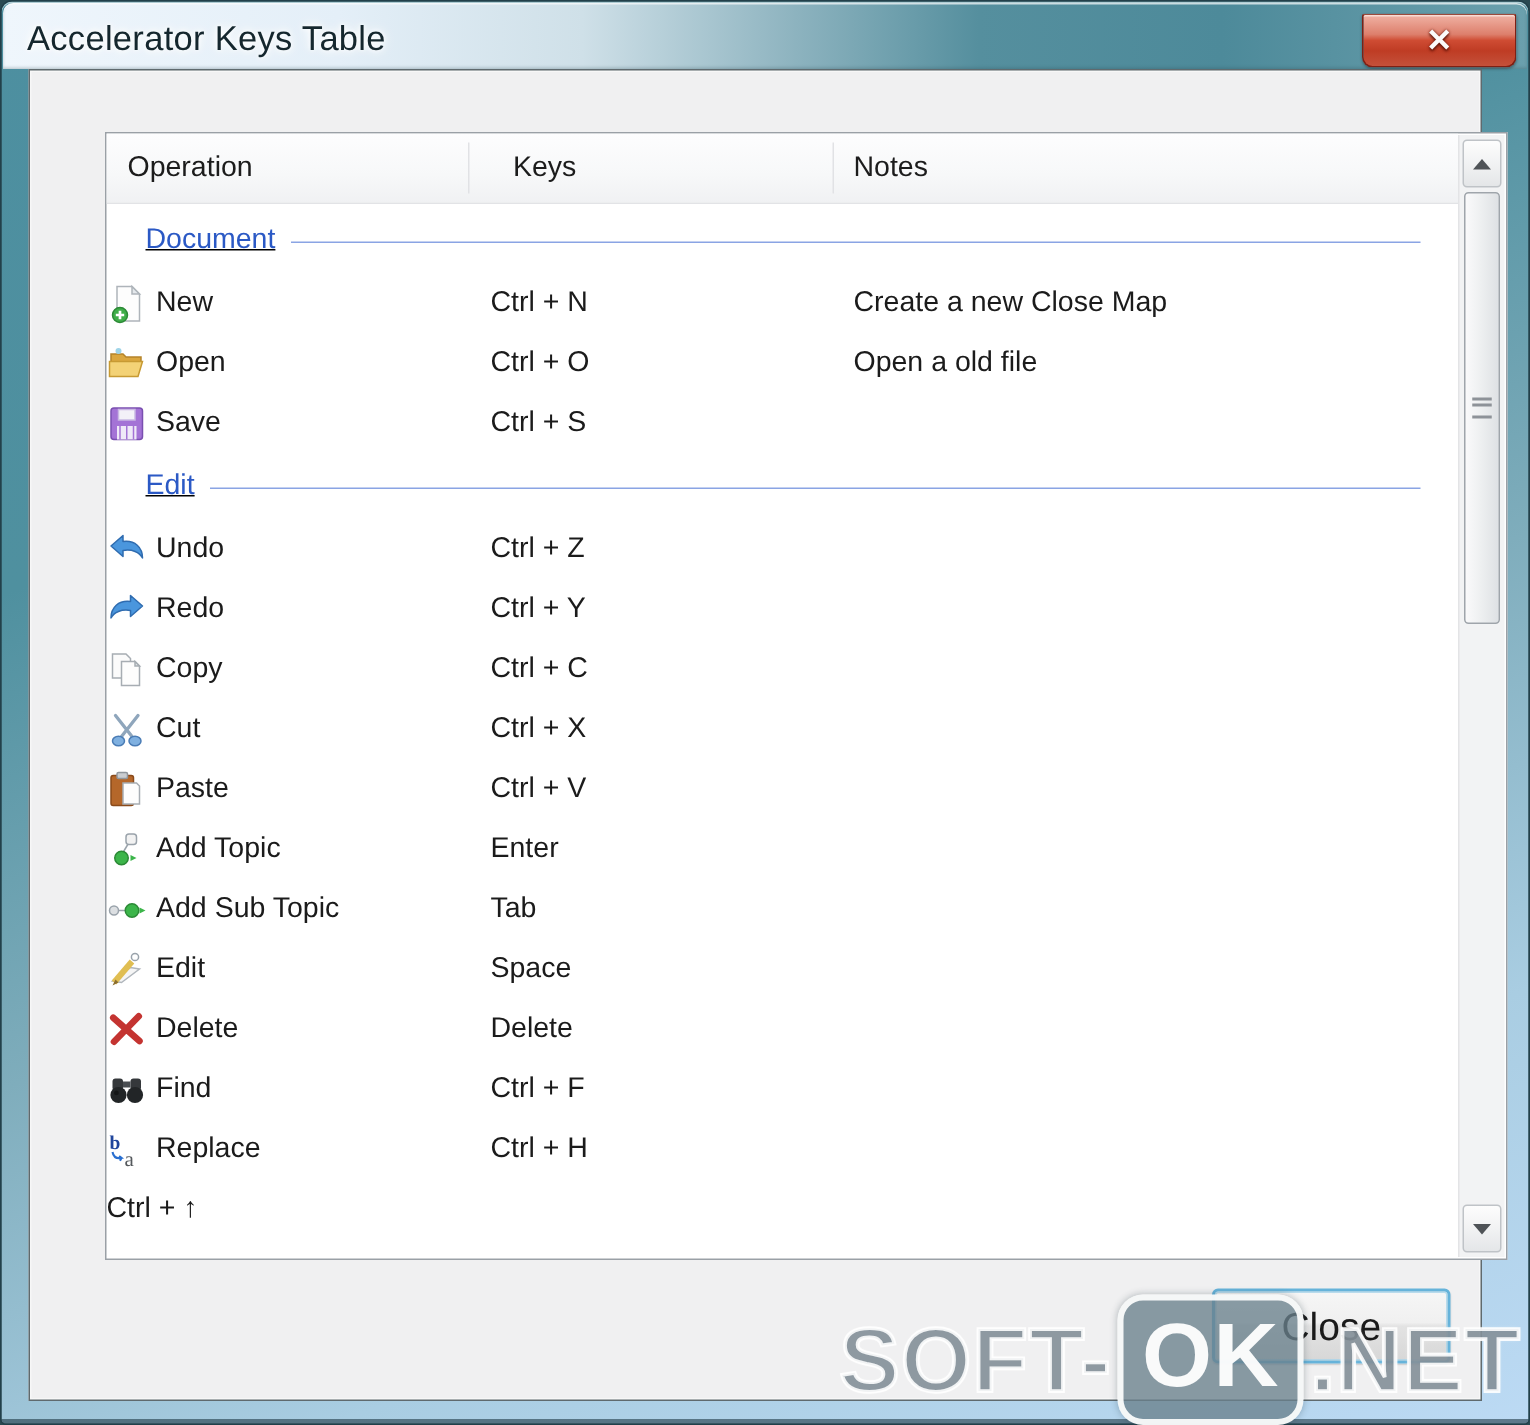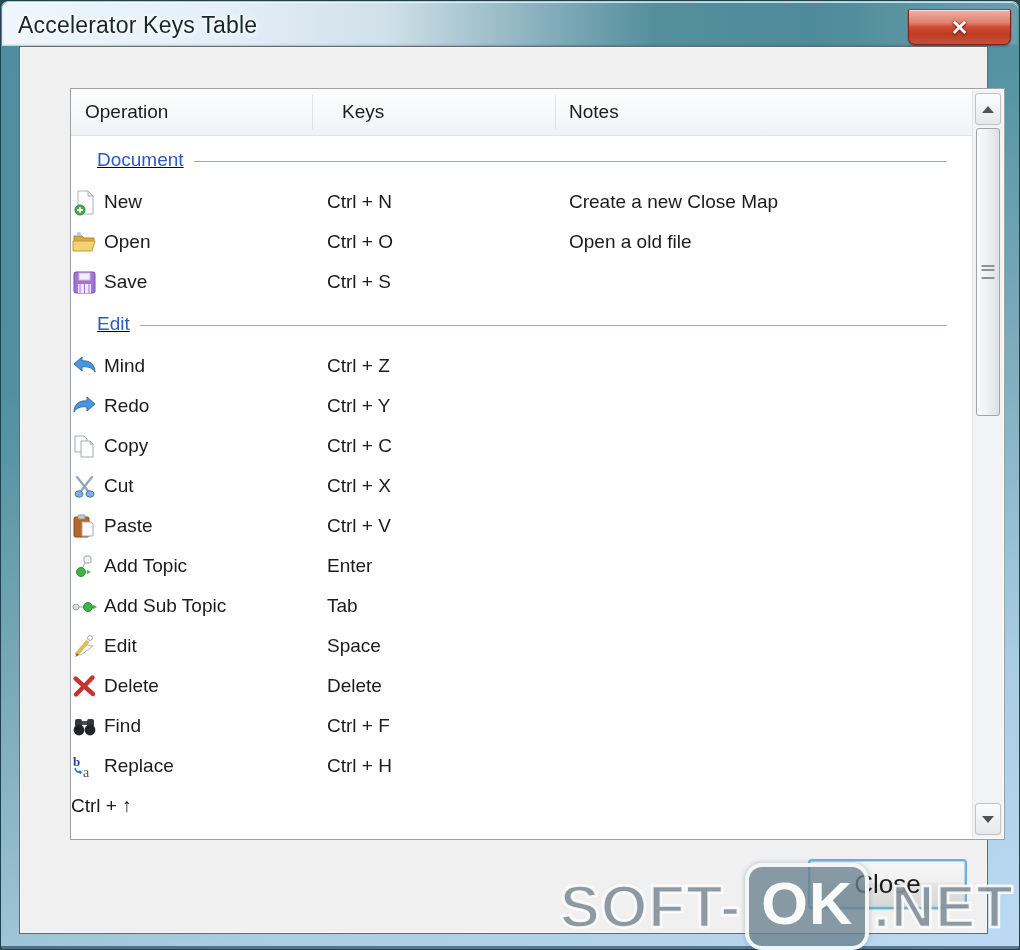--- a/index.html
+++ b/index.html
@@ -217,21 +217,21 @@
     <span class="section-line"></span>
   </div>
 
   <div class="op-row">
     <div class="cell-op">
       <span class="row-icon icon">
                   <svg viewBox="0 0 27 27">
                     <path d="M3 11L11 4v4c8-1 13 4 13 11-2-4-7-6-13-5v4z" fill="#4a96dd" stroke="#2f6cb0" stroke-linejoin="round"></path>
                   </svg>
                 </span>
-      <span class="op-label">Mind</span>
+      <span class="op-label">Undo</span>
     </div>
     <div class="cell-keys">Ctrl + Z</div>
     <div class="cell-notes"></div>
   </div>
 
   <div class="op-row">
     <div class="cell-op">
       <span class="row-icon icon">
                   <svg viewBox="0 0 27 27">
                     <path d="M24 11L16 4v4C8 7 3 12 3 19c2-4 7-6 13-5v4z" fill="#4a96dd" stroke="#2f6cb0" stroke-linejoin="round"></path>

